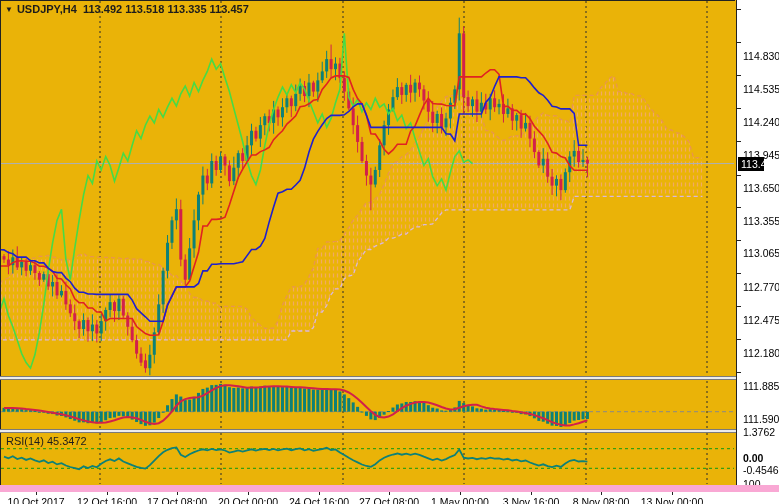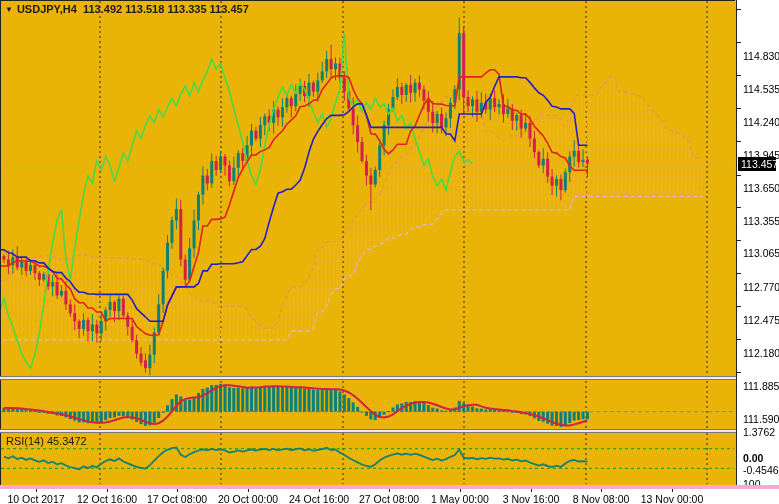--- a/index.html
+++ b/index.html
@@ -10,26 +10,26 @@
   #chart-title .arr{font-size:8px;vertical-align:1px;margin-right:4px;}
   #macd-label{position:absolute;left:6px;top:382px;font-size:11px;color:#1c1c1c;white-space:nowrap;}
   #rsi-label{position:absolute;left:6px;top:435px;font-size:11px;color:#1c1c1c;white-space:nowrap;}
   .divider{position:absolute;left:0;width:779px;height:2px;background:#ececec;
            border-top:1px solid #7a7a7a;border-bottom:1px solid #7a7a7a;}
   #divider1{top:376px;}
   #divider2{top:429px;}
   #price-axis{position:absolute;left:736px;top:0;width:43px;height:485px;
               border-left:1px solid #222;box-sizing:border-box;background:#fff;}
   #time-axis{position:absolute;left:0;top:485px;width:779px;height:19px;
-             border-top:4px solid #f9a8d4;box-sizing:border-box;background:#fff;}
+             border-top:7px solid #f9a8d4;box-sizing:border-box;background:#fff;}
   .plabel{position:absolute;left:6px;font-size:10.5px;color:#000;line-height:12px;white-space:nowrap;margin-top:46px;}
   .ptick{position:absolute;left:0;width:4px;height:1px;background:#222;}
   .tlabel{position:absolute;top:4px;transform:translateX(-50%);font-size:10.5px;color:#000;white-space:nowrap;}
   .ttick{position:absolute;top:0;width:1px;height:3px;background:#222;}
-  #cur-tag{position:absolute;left:1px;width:38px;height:14px;background:#000;color:#fff;
+  #cur-tag{position:absolute;left:1px;width:26px;height:14px;background:#000;color:#fff;
            font-size:10.5px;line-height:14px;padding-left:3px;box-sizing:border-box;white-space:nowrap;}
 </style>
 </head>
 <body>
 
 <div id="app">
   <svg id="plots" width="736" height="485">
       <defs>
         <pattern id="hatch" width="4" height="7" patternUnits="userSpaceOnUse">
           <line x1="1.5" y1="0.5" x2="1.5" y2="4.5" stroke="#f2a963" stroke-width="1.2"></line>

